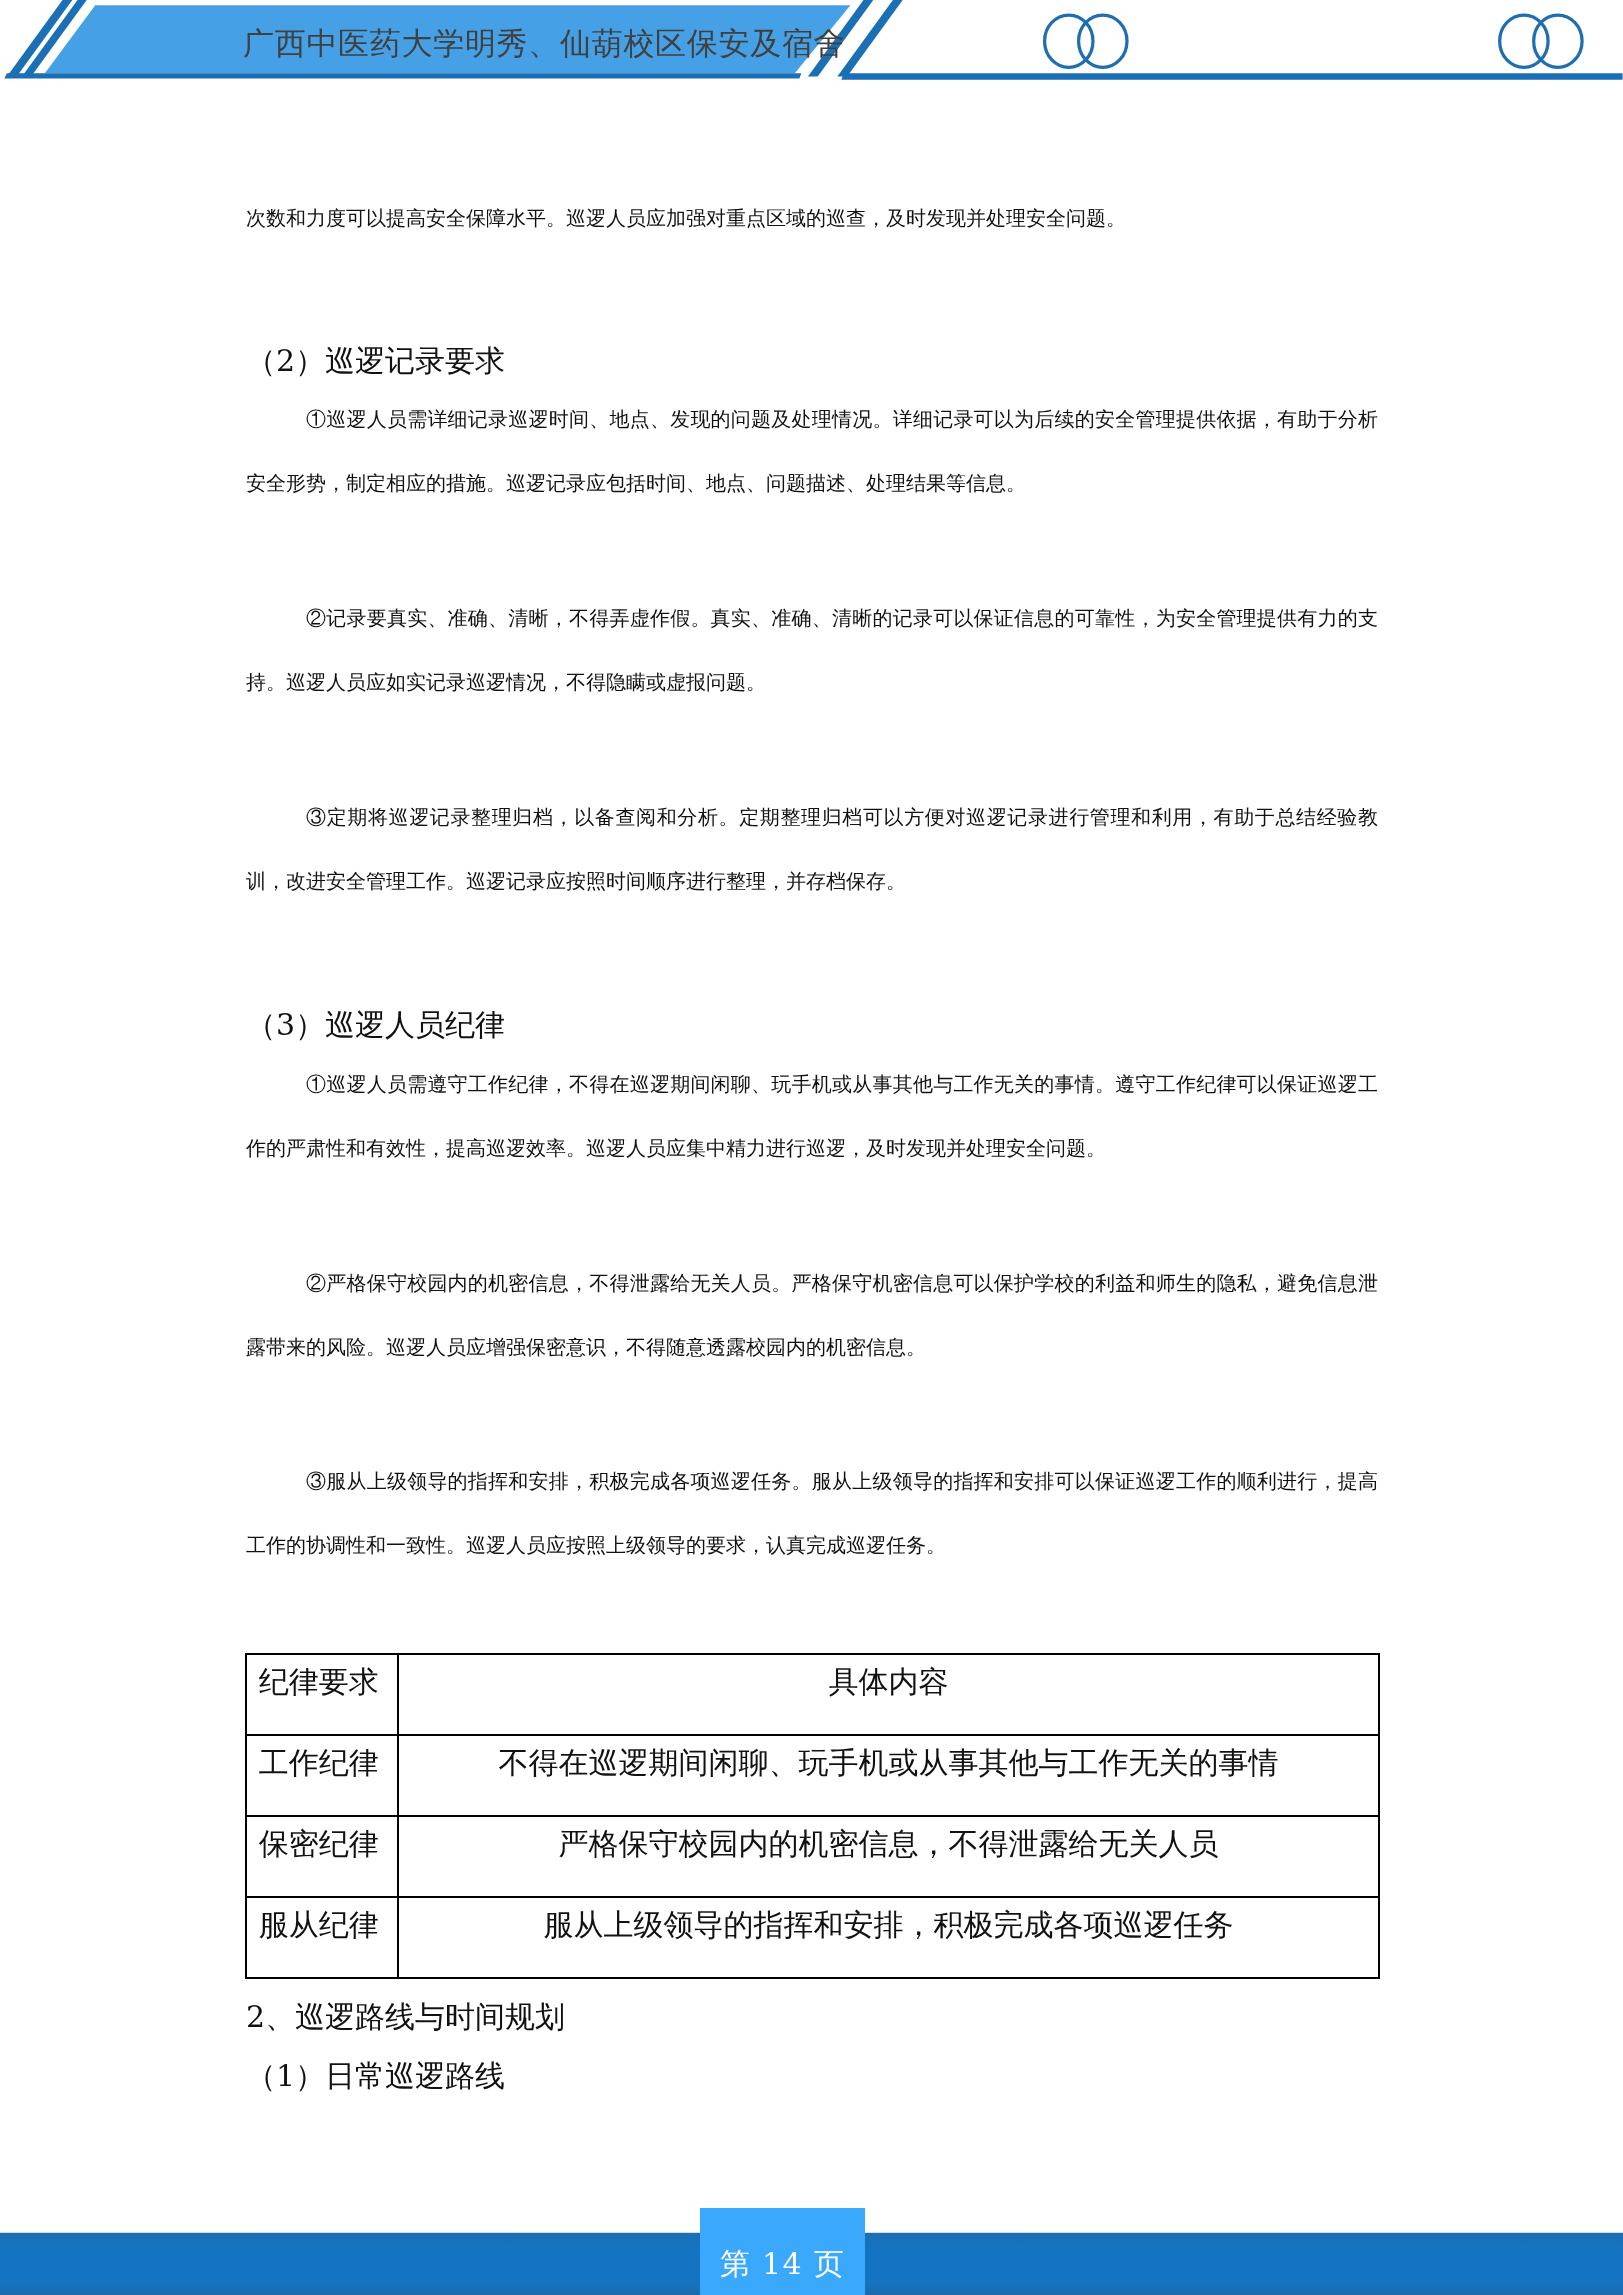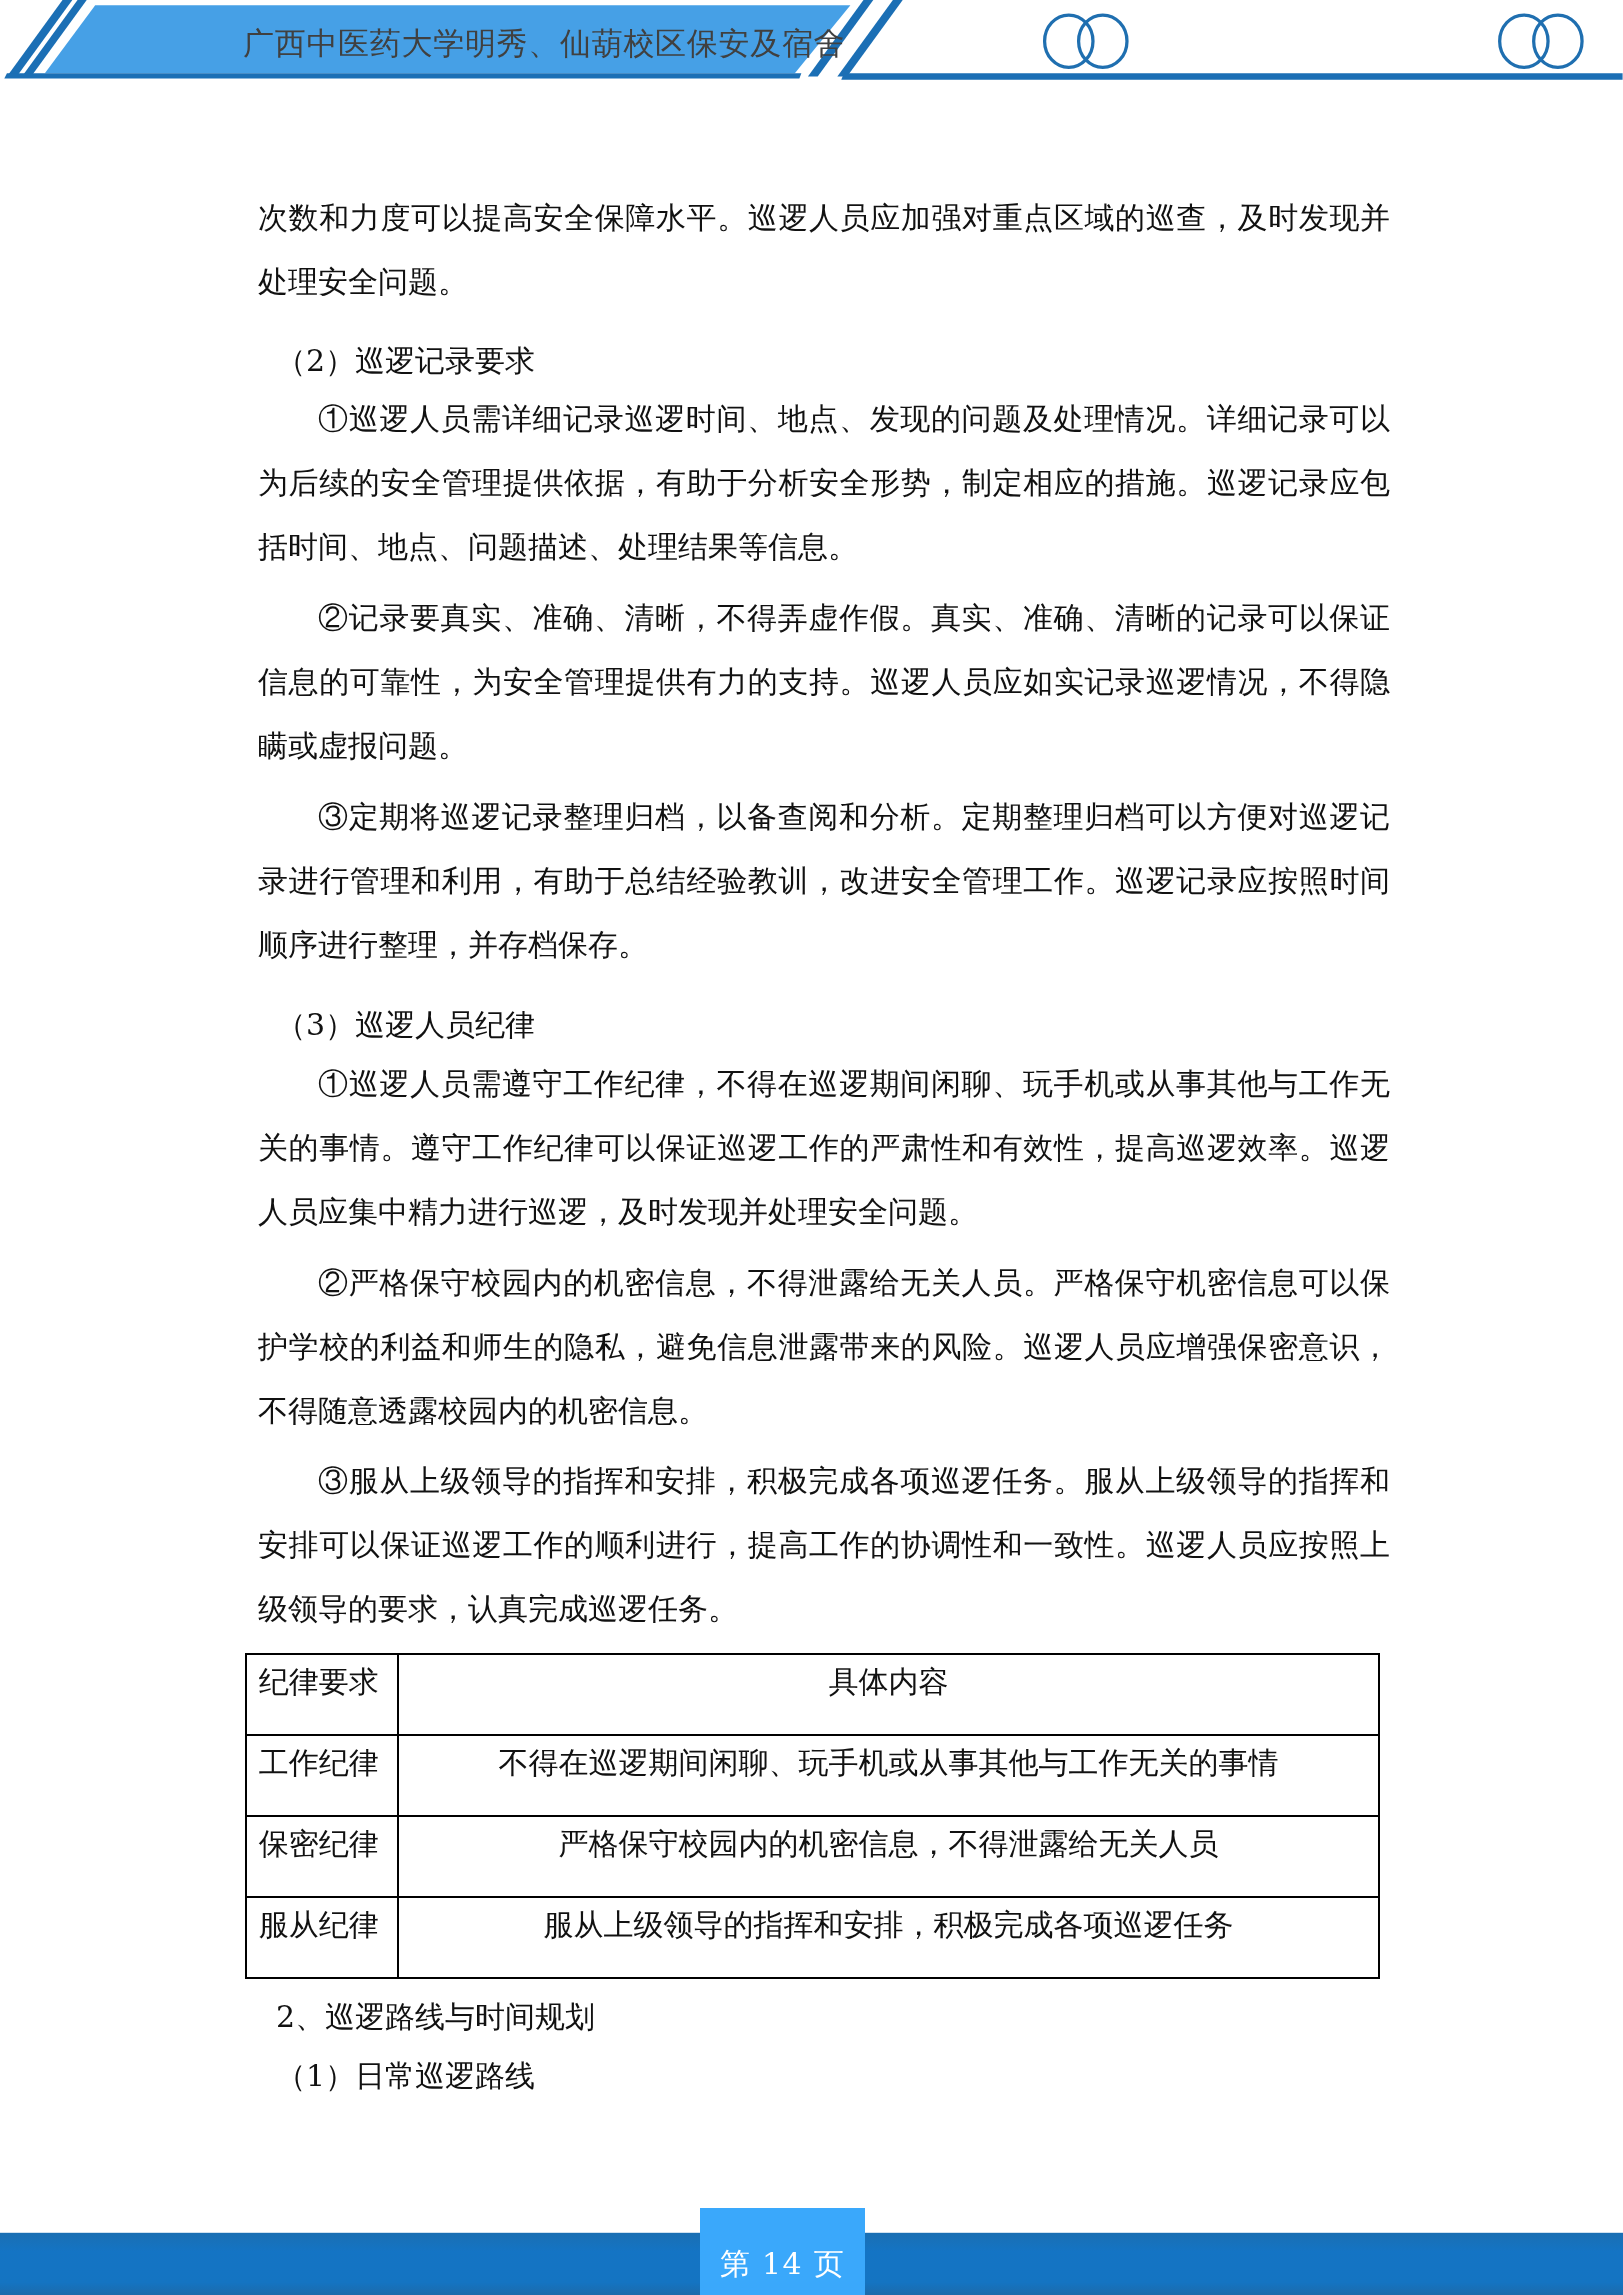--- a/index.html
+++ b/index.html
@@ -12,26 +12,26 @@
     .header-title {
       position: absolute; left: 243px; top: 19.6px; height: 46px; width: 602px;
       overflow: hidden; white-space: nowrap;
       font-family: "DejaVu Sans", "Liberation Sans", sans-serif;
       font-size: 31px; line-height: 46px; color: #404040; letter-spacing: 0.7px;
     }
 
     
     .content { position: absolute; left: 246px; top: 0; width: 1132px; }
     .p {
-      position: absolute; left: 12px; width: 1132px;
-      font-size: 30px; line-height: 64px; text-align: justify;
+      position: absolute; left: 0; width: 1132px;
+      font-size: 20px; line-height: 64px; text-align: justify;
       text-align-last: left; color: #111;
     }
     .p.indent { text-indent: 60px; }
-    .h { position: absolute; left: 0; font-size: 30px; line-height: 39px; color: #111; white-space: nowrap; margin-left: 30px; }
+    .h { position: absolute; left: 0; font-size: 30px; line-height: 39px; color: #111; white-space: nowrap; }
 
     
     .tbl {
       position: absolute; left: 245px; top: 1653px; width: 1135px;
       border-collapse: collapse;
     }
     .tbl td {
       border: 2px solid #000; height: 81px; vertical-align: top;
       font-size: 30px; line-height: 30px; padding-top: 11.8px; color: #111;
     }

